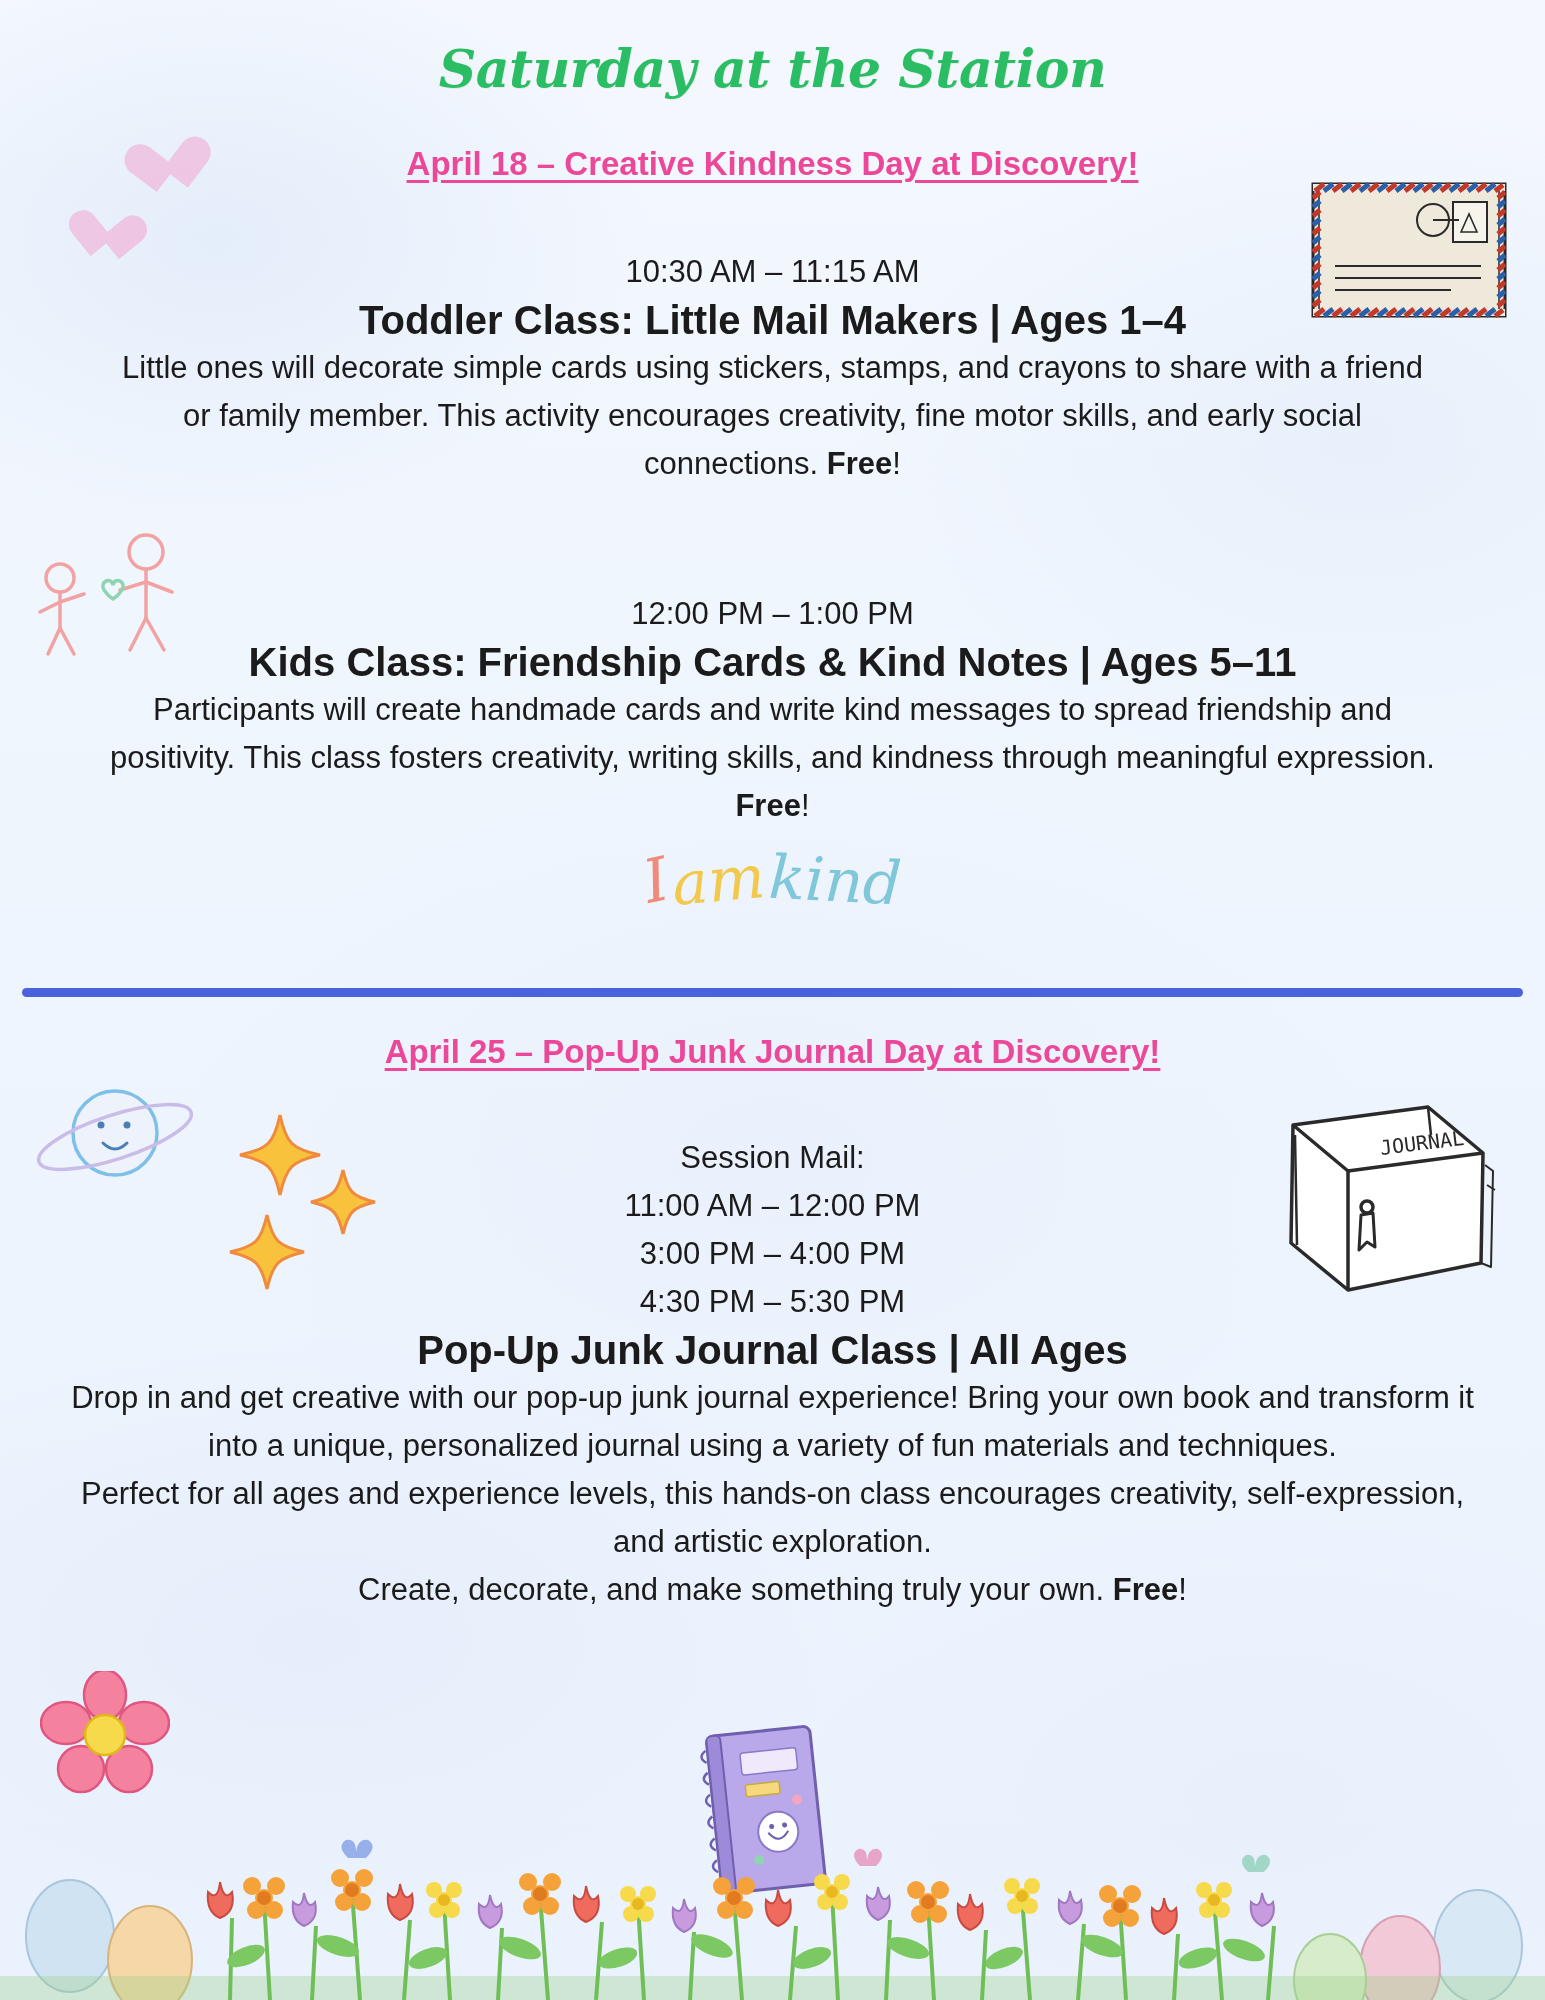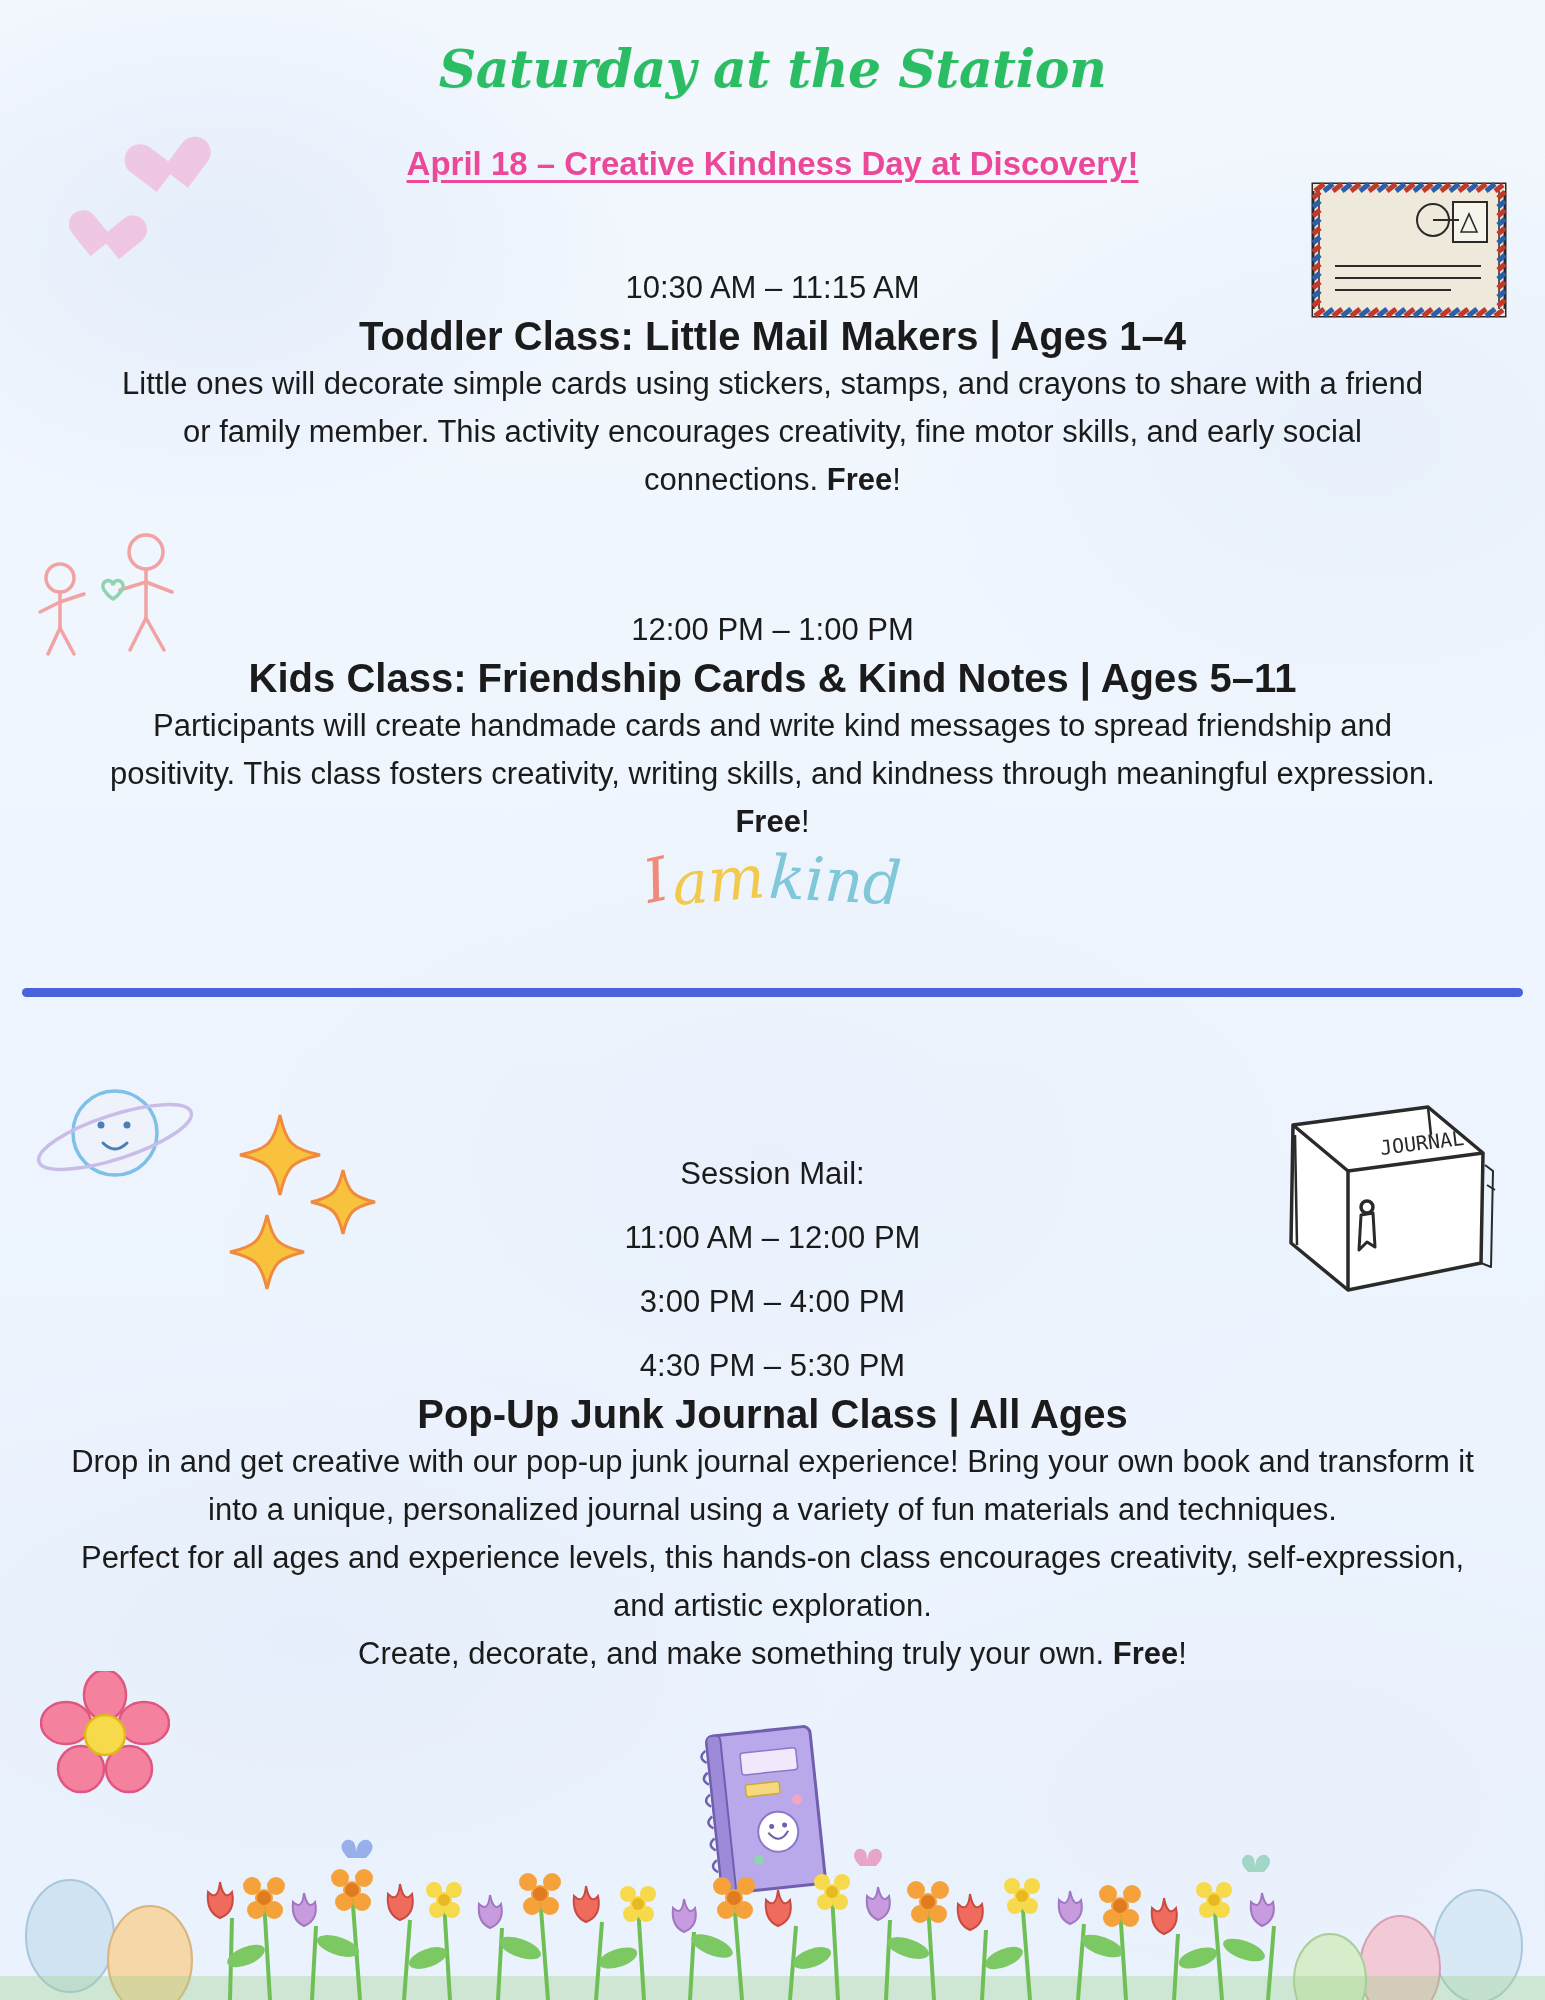--- a/index.html
+++ b/index.html
@@ -66,21 +66,20 @@
     position: absolute;
     width: 100%;
     text-align: center;
     color: #1b1b1b;
   }
 
   .time-line {
     font-size: 31px;
     line-height: 48px;
     font-weight: normal;
-    margin-top: 16px;
   }
   .class-line {
     font-size: 40px;
     line-height: 48px;
     font-weight: bold;
   }
   .desc {
     font-size: 31px;
     line-height: 48px;
     padding: 0 105px;
@@ -315,20 +314,21 @@
   </div>
 
   <div id="i-am-kind">
     <span class="k1">I</span>
     <span class="k2">am</span>
     <span class="k3">kind</span>
   </div>
 
   <div class="divider"></div>
 
+  <div class="section-head" id="head-2">April 25 – Pop-Up Junk Journal Day at Discovery!</div>
 
   <div id="planet-doodle">
     <svg width="180" height="120" viewBox="0 0 180 120" fill="none" stroke="#7fc0e8" stroke-width="3.5">
       <circle cx="90" cy="58" r="42" fill="#eef2fb"></circle>
       <ellipse cx="90" cy="62" rx="80" ry="22" transform="rotate(-18 90 62)" stroke="#c9bce8"></ellipse>
       <circle cx="76" cy="50" r="3.5" fill="#4a7fb5" stroke="none"></circle>
       <circle cx="102" cy="50" r="3.5" fill="#4a7fb5" stroke="none"></circle>
       <path d="M78 68 q12 12 24 0" stroke="#4a7fb5" stroke-width="3" stroke-linecap="round"></path>
     </svg>
   </div>

